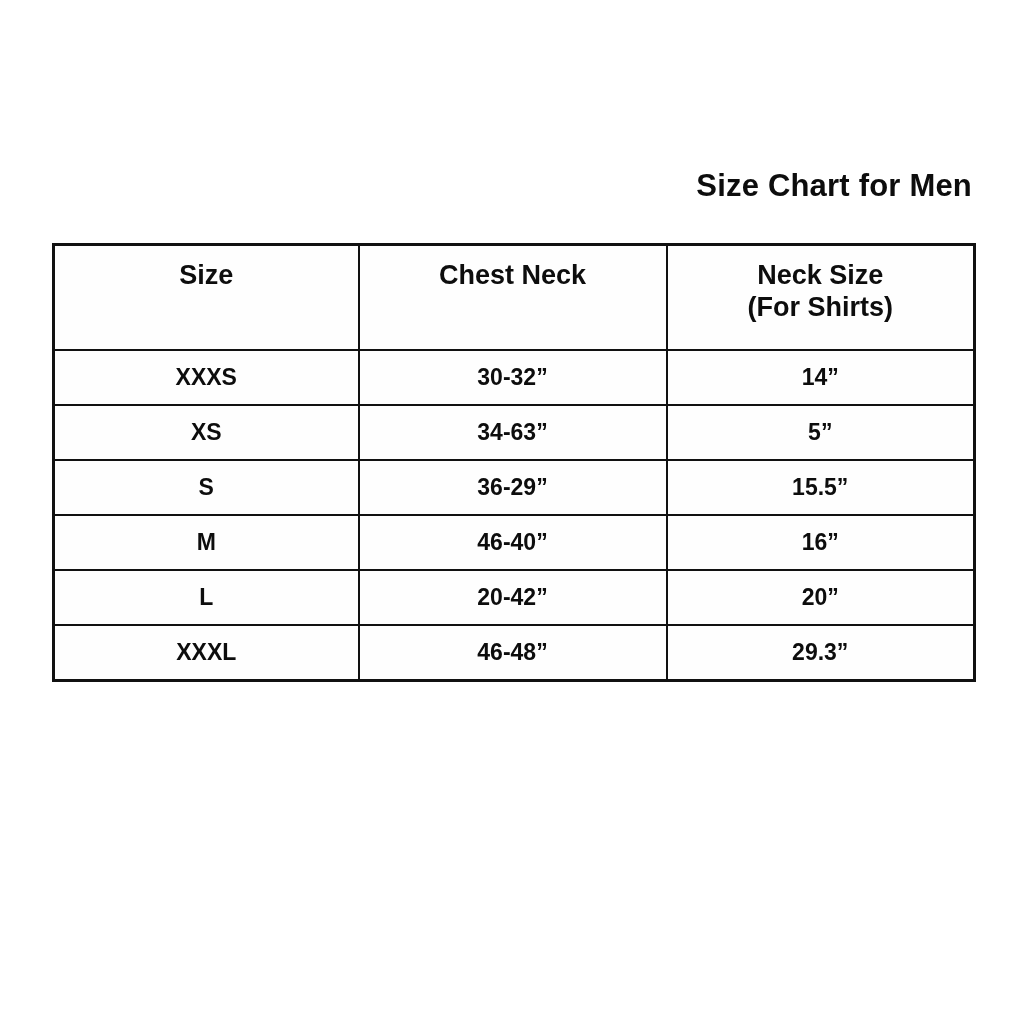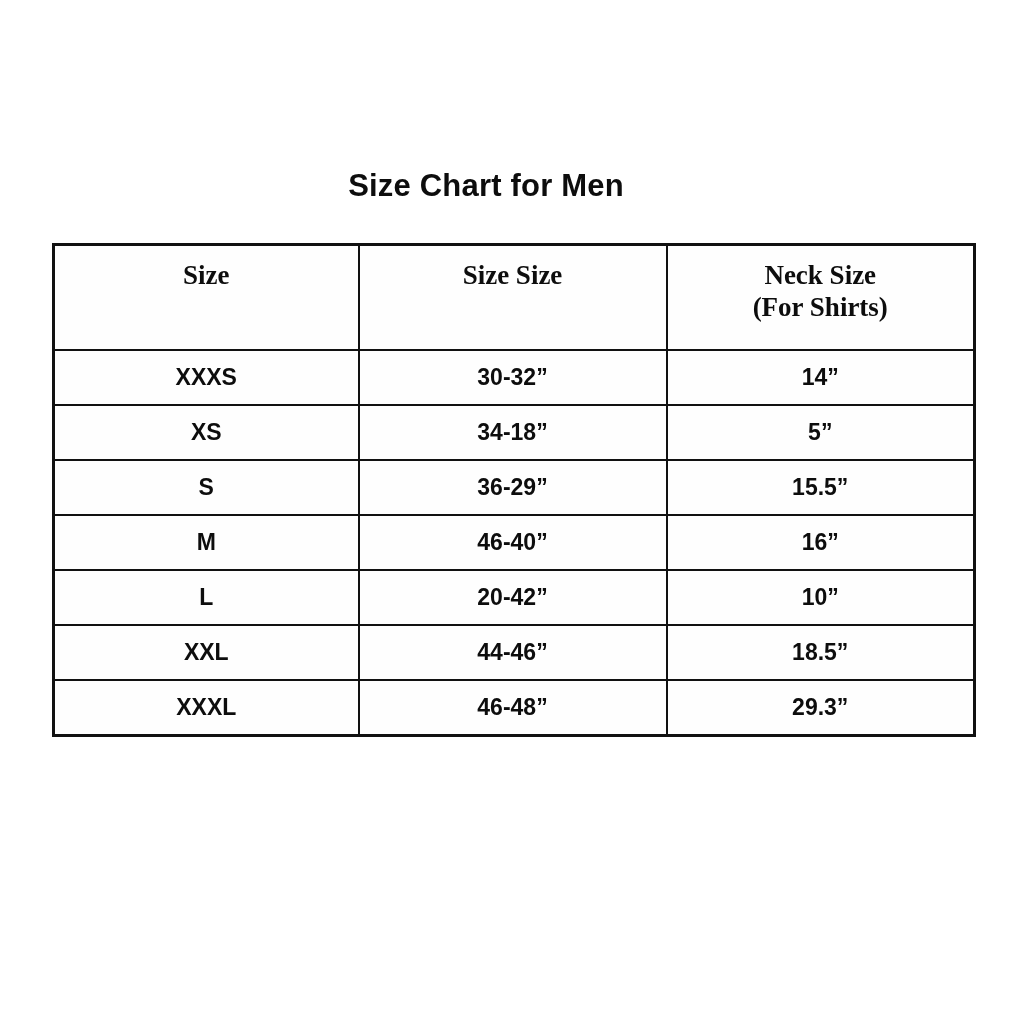--- a/index.html
+++ b/index.html
@@ -15,21 +15,21 @@
     position: relative;
     width: 1024px;
     height: 1024px;
     background: #ffffff;
   }
   .chart-title {
     position: absolute;
     top: 168px;
     left: 0;
     width: 972px;
-    text-align: center;
+    text-align: right;
     font-size: 31px;
     font-weight: bold;
     letter-spacing: 0.2px;
     color: #0d0d0d;
   }
   table.size-chart {
     position: absolute;
     left: 52px;
     top: 243px;
     width: 921px;
@@ -48,21 +48,20 @@
     font-weight: bold;
     background: #fefefe;
   }
   table.size-chart th {
     height: 88px;
     vertical-align: top;
     padding-top: 14px;
     font-size: 27px;
     line-height: 1.18;
     color: #0d0d0d;
-    font-family: Liberation Serif, serif;
   }
   table.size-chart td {
     height: 51px;
     vertical-align: middle;
     font-size: 23px;
     color: #0d0d0d;
   }
 </style>
 </head>
 <body>
@@ -76,58 +75,53 @@
       <col class="c1">
         <col class="c2">
         <col class="c3">
     </colgroup>
     <thead>
       <tr>
         <th>
           <span>Size</span>
         </th>
         <th>
-          <span>Size Size</span>
+          <span>Chest Neck</span>
         </th>
         <th>
           <span>Neck Size</span><br>
           <span>(For Shirts)</span>
         </th>
       </tr>
     </thead>
     <tbody>
       <tr>
         <td>XXXS</td>
         <td>30-32”</td>
         <td>14”</td>
       </tr>
       <tr>
         <td>XS</td>
-        <td>34-18”</td>
+        <td>34-63”</td>
         <td>5”</td>
       </tr>
       <tr>
         <td>S</td>
         <td>36-29”</td>
         <td>15.5”</td>
       </tr>
       <tr>
         <td>M</td>
         <td>46-40”</td>
         <td>16”</td>
       </tr>
       <tr>
         <td>L</td>
         <td>20-42”</td>
-        <td>10”</td>
-      </tr>
-      <tr>
-        <td>XXL</td>
-        <td>44-46”</td>
-        <td>18.5”</td>
+        <td>20”</td>
       </tr>
       <tr>
         <td>XXXL</td>
         <td>46-48”</td>
         <td>29.3”</td>
       </tr>
     </tbody>
   </table>
 
 </div>

